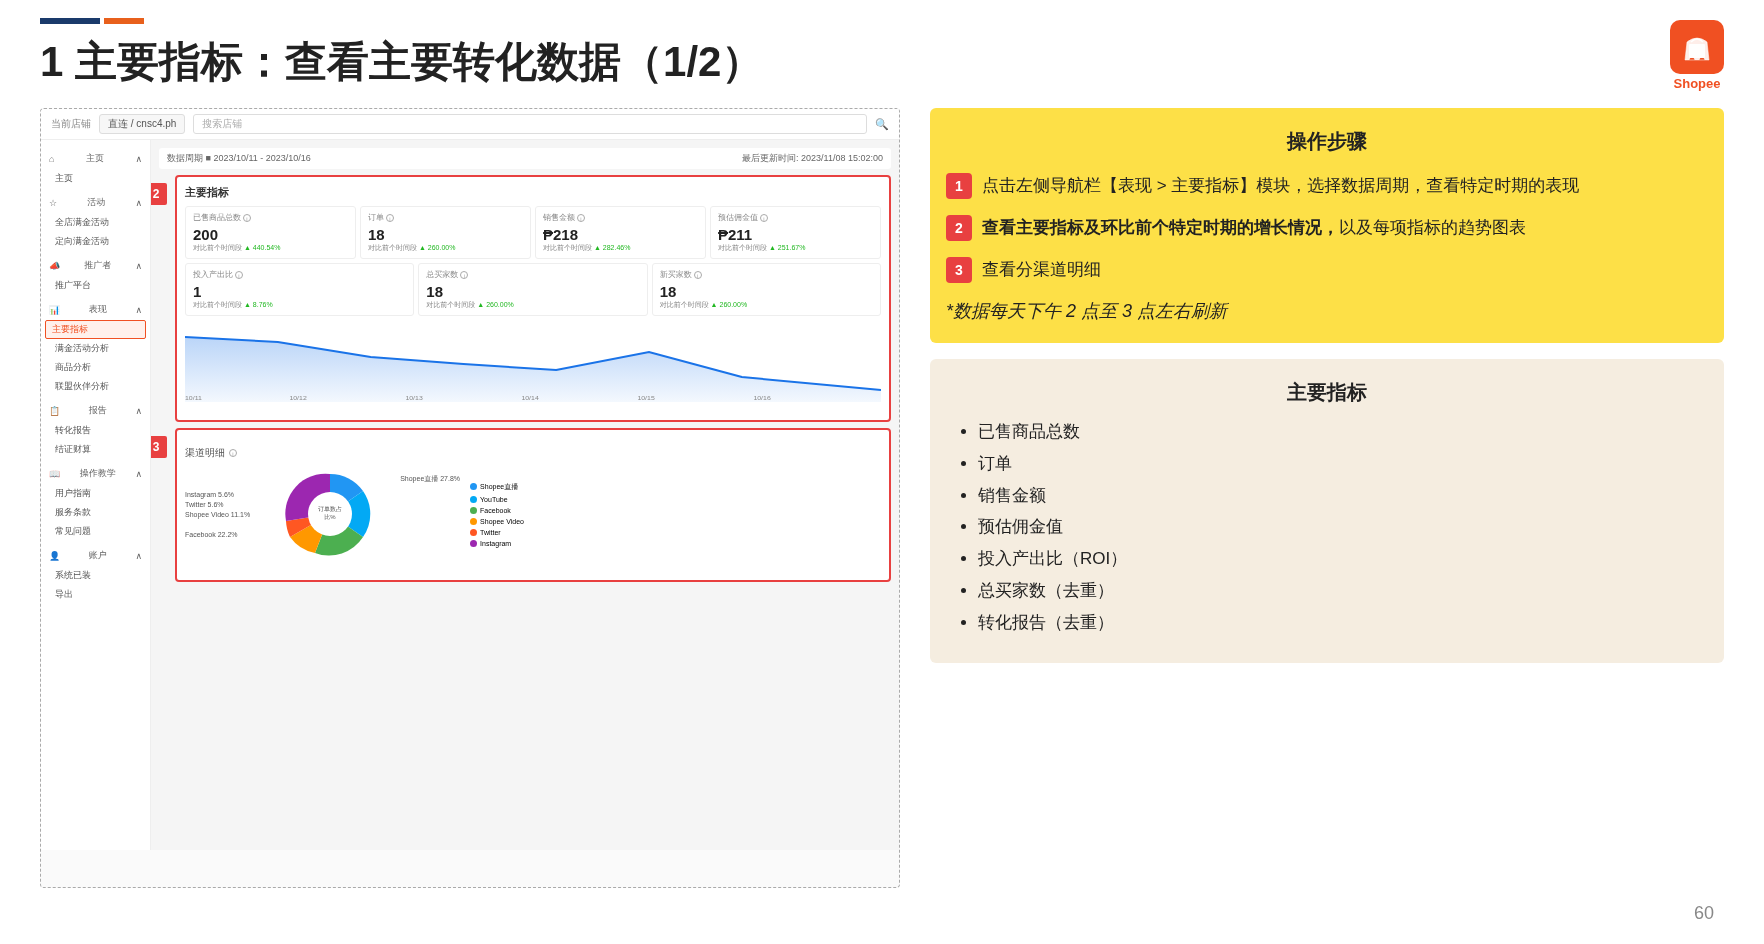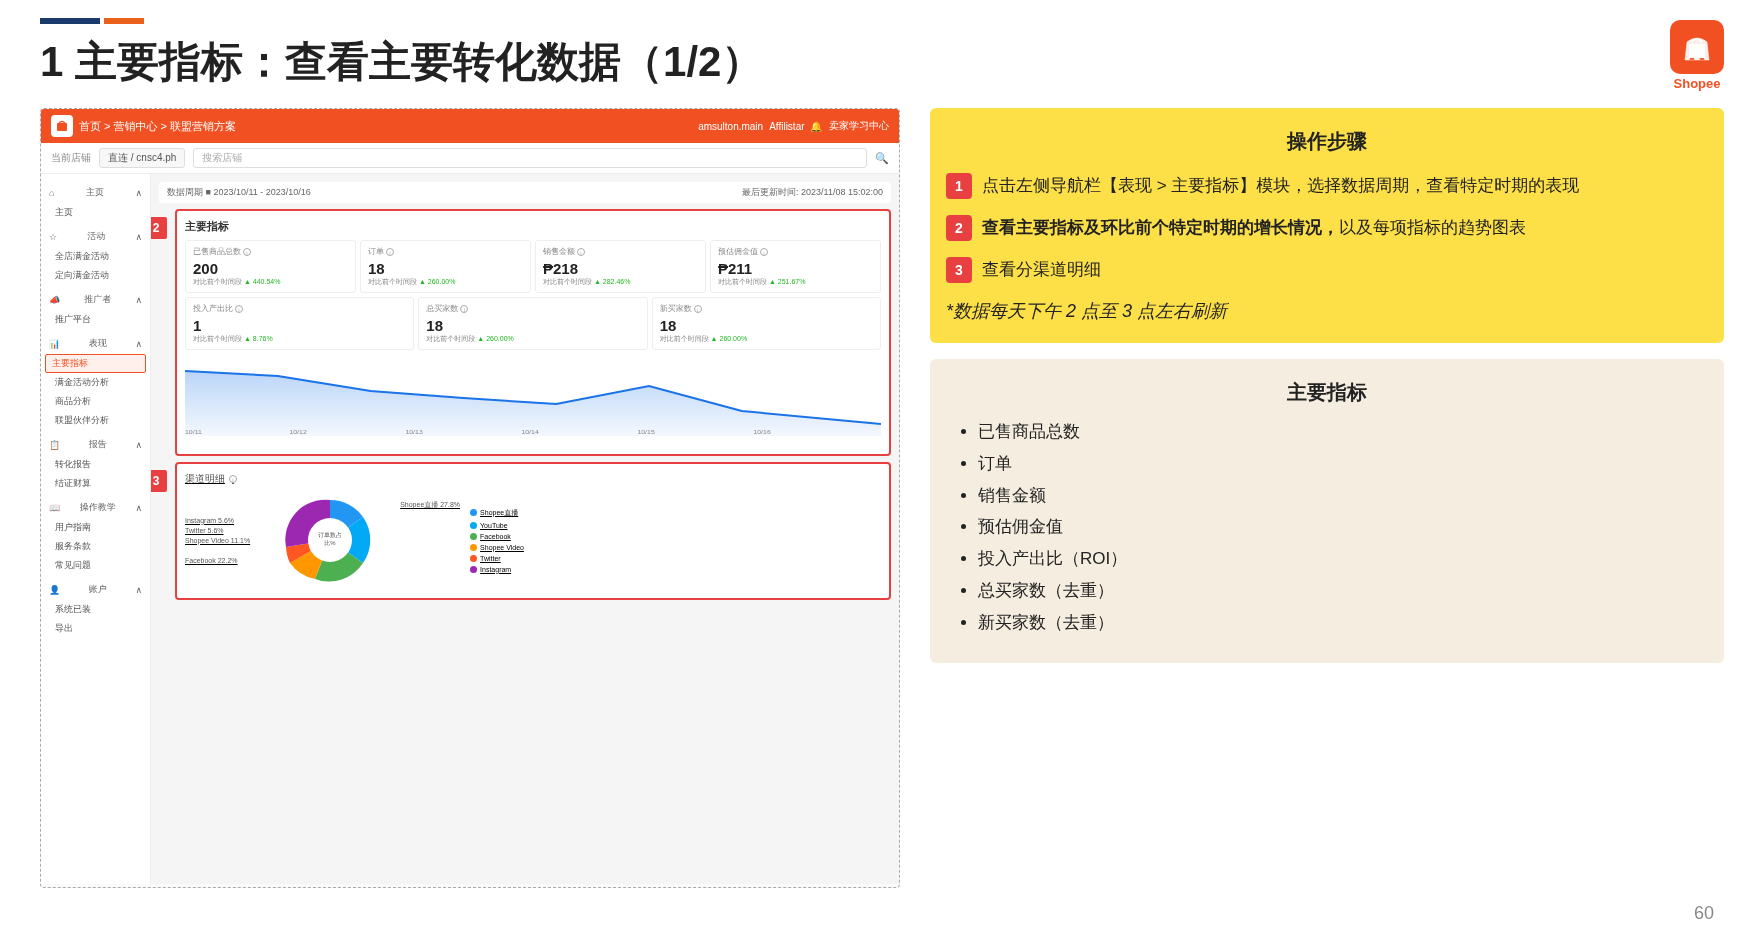--- a/index.html
+++ b/index.html
@@ -286,22 +286,21 @@
       background: #1a73e8;
     }
     .chart-svg {
       width: 100%;
       height: 80px;
     }
 
     
     .donut-section {
       background: #fff;
-      padding: 8px 8px;
-      text-decoration: underline;
+      padding: 16px 8px;
     }
     .donut-title {
       font-size: 10px;
       color: #555;
       margin-bottom: 4px;
       display: flex;
       align-items: center;
       gap: 4px;
     }
     .donut-content {
@@ -459,35 +458,20 @@
   </div>
   <span class="shopee-logo-text">Shopee</span>
 </div>
 
 <h1 class="main-title">1 主要指标：查看主要转化数据（1/2）</h1>
 
 <div class="content-area">
 
   <div class="screenshot-panel">
 
-    <div class="app-header">
-      <div class="app-header-logo">
-        <svg width="14" height="14" viewBox="0 0 14 14">
-          <rect x="2" y="4" width="10" height="8" rx="1" fill="#f05022"></rect>
-          <path d="M4 4 Q7 1 10 4" stroke="#f05022" stroke-width="1.2" fill="none"></path>
-        </svg>
-      </div>
-      <span class="app-nav-text">首页 &gt; 营销中心 &gt; 联盟营销方案</span>
-      <div class="app-header-right">
-        <span>amsulton.main</span>
-        <span>Affilistar</span>
-        <span>🔔</span>
-        <span>卖家学习中心</span>
-      </div>
-    </div>
 
     <div class="store-bar">
       <span class="store-label">当前店铺</span>
       <span class="store-name">直连 / cnsc4.ph</span>
       <span class="search-store">搜索店铺</span>
       <span>🔍</span>
     </div>
 
     <div class="app-body">
 
@@ -775,21 +759,21 @@
 
     <div class="metrics-list-box">
       <div class="metrics-list-title">主要指标</div>
       <ul class="metrics-list">
         <li>已售商品总数</li>
         <li>订单</li>
         <li>销售金额</li>
         <li>预估佣金值</li>
         <li>投入产出比（ROI）</li>
         <li>总买家数（去重）</li>
-        <li>新买家数（去重）</li>
+        <li>转化报告（去重）</li>
       </ul>
     </div>
 
   </div>
 
 </div>
 
 <div class="page-number">60</div>
 
 </body></html>

